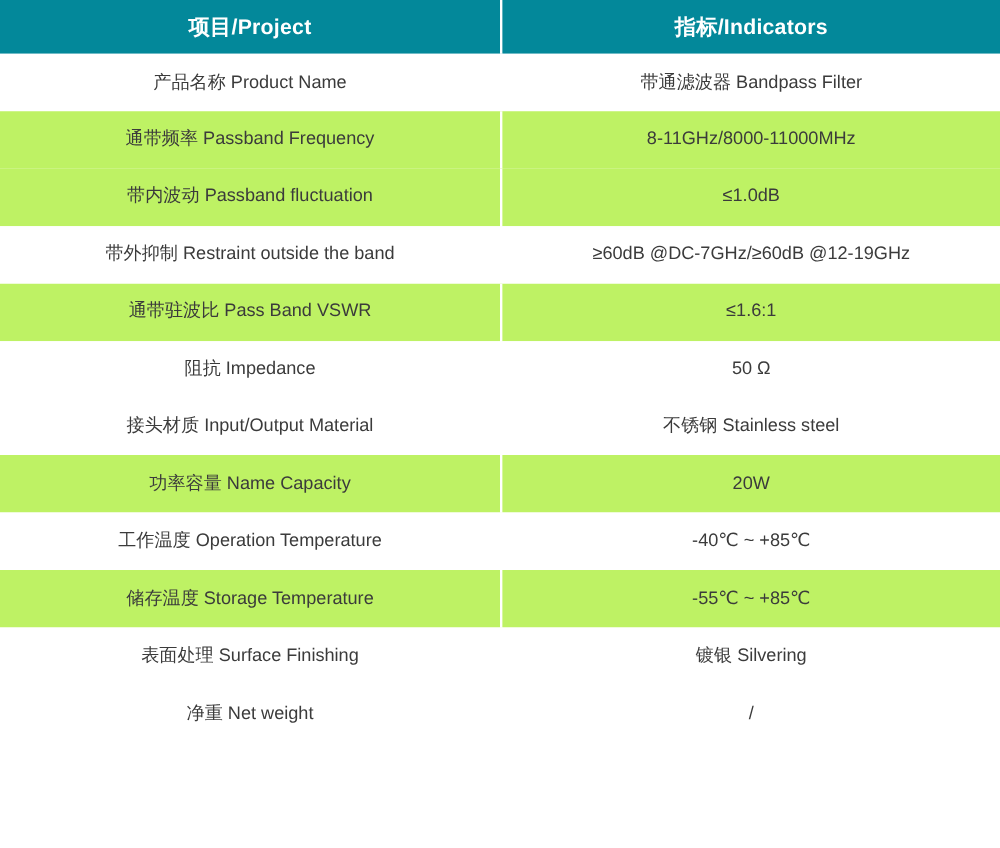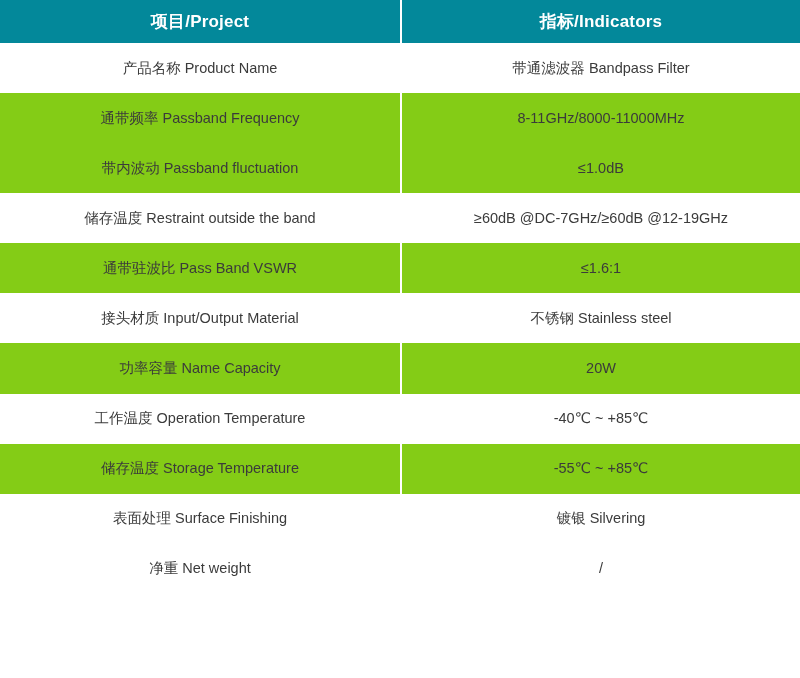--- a/index.html
+++ b/index.html
@@ -44,21 +44,21 @@
     padding: 0 6px;
     text-align: center;
     vertical-align: middle;
     font-size: 14.5px;
     color: #3b3b3b;
     line-height: 1.3;
     white-space: nowrap;
     overflow: hidden;
   }
   tbody tr.row-alt td {
-    background: #84cc16;
+    background: #bef264;
   }
   tbody tr.row-plain td {
     background: #ffffff;
   }
   tbody td.cell-project {
     border-right: 2px solid #ffffff;
   }
   tbody tr.row-plain td.cell-project {
     border-right: 2px solid #ffffff;
   }
@@ -84,26 +84,30 @@
     </tr>
     <tr class="row-alt">
       <td class="cell-project">通带频率 Passband Frequency</td>
       <td class="cell-indicator">8-11GHz/8000-11000MHz</td>
     </tr>
     <tr class="row-alt">
       <td class="cell-project">带内波动 Passband fluctuation</td>
       <td class="cell-indicator">≤1.0dB</td>
     </tr>
     <tr class="row-plain">
-      <td class="cell-project">储存温度 Restraint outside the band</td>
+      <td class="cell-project">带外抑制 Restraint outside the band</td>
       <td class="cell-indicator">≥60dB @DC-7GHz/≥60dB @12-19GHz</td>
     </tr>
     <tr class="row-alt">
       <td class="cell-project">通带驻波比 Pass Band VSWR</td>
       <td class="cell-indicator">≤1.6:1</td>
+    </tr>
+    <tr class="row-plain">
+      <td class="cell-project">阻抗 Impedance</td>
+      <td class="cell-indicator">50 Ω</td>
     </tr>
     <tr class="row-plain">
       <td class="cell-project">接头材质 Input/Output Material</td>
       <td class="cell-indicator">不锈钢 Stainless steel</td>
     </tr>
     <tr class="row-alt">
       <td class="cell-project">功率容量 Name Capacity</td>
       <td class="cell-indicator">20W</td>
     </tr>
     <tr class="row-plain">

